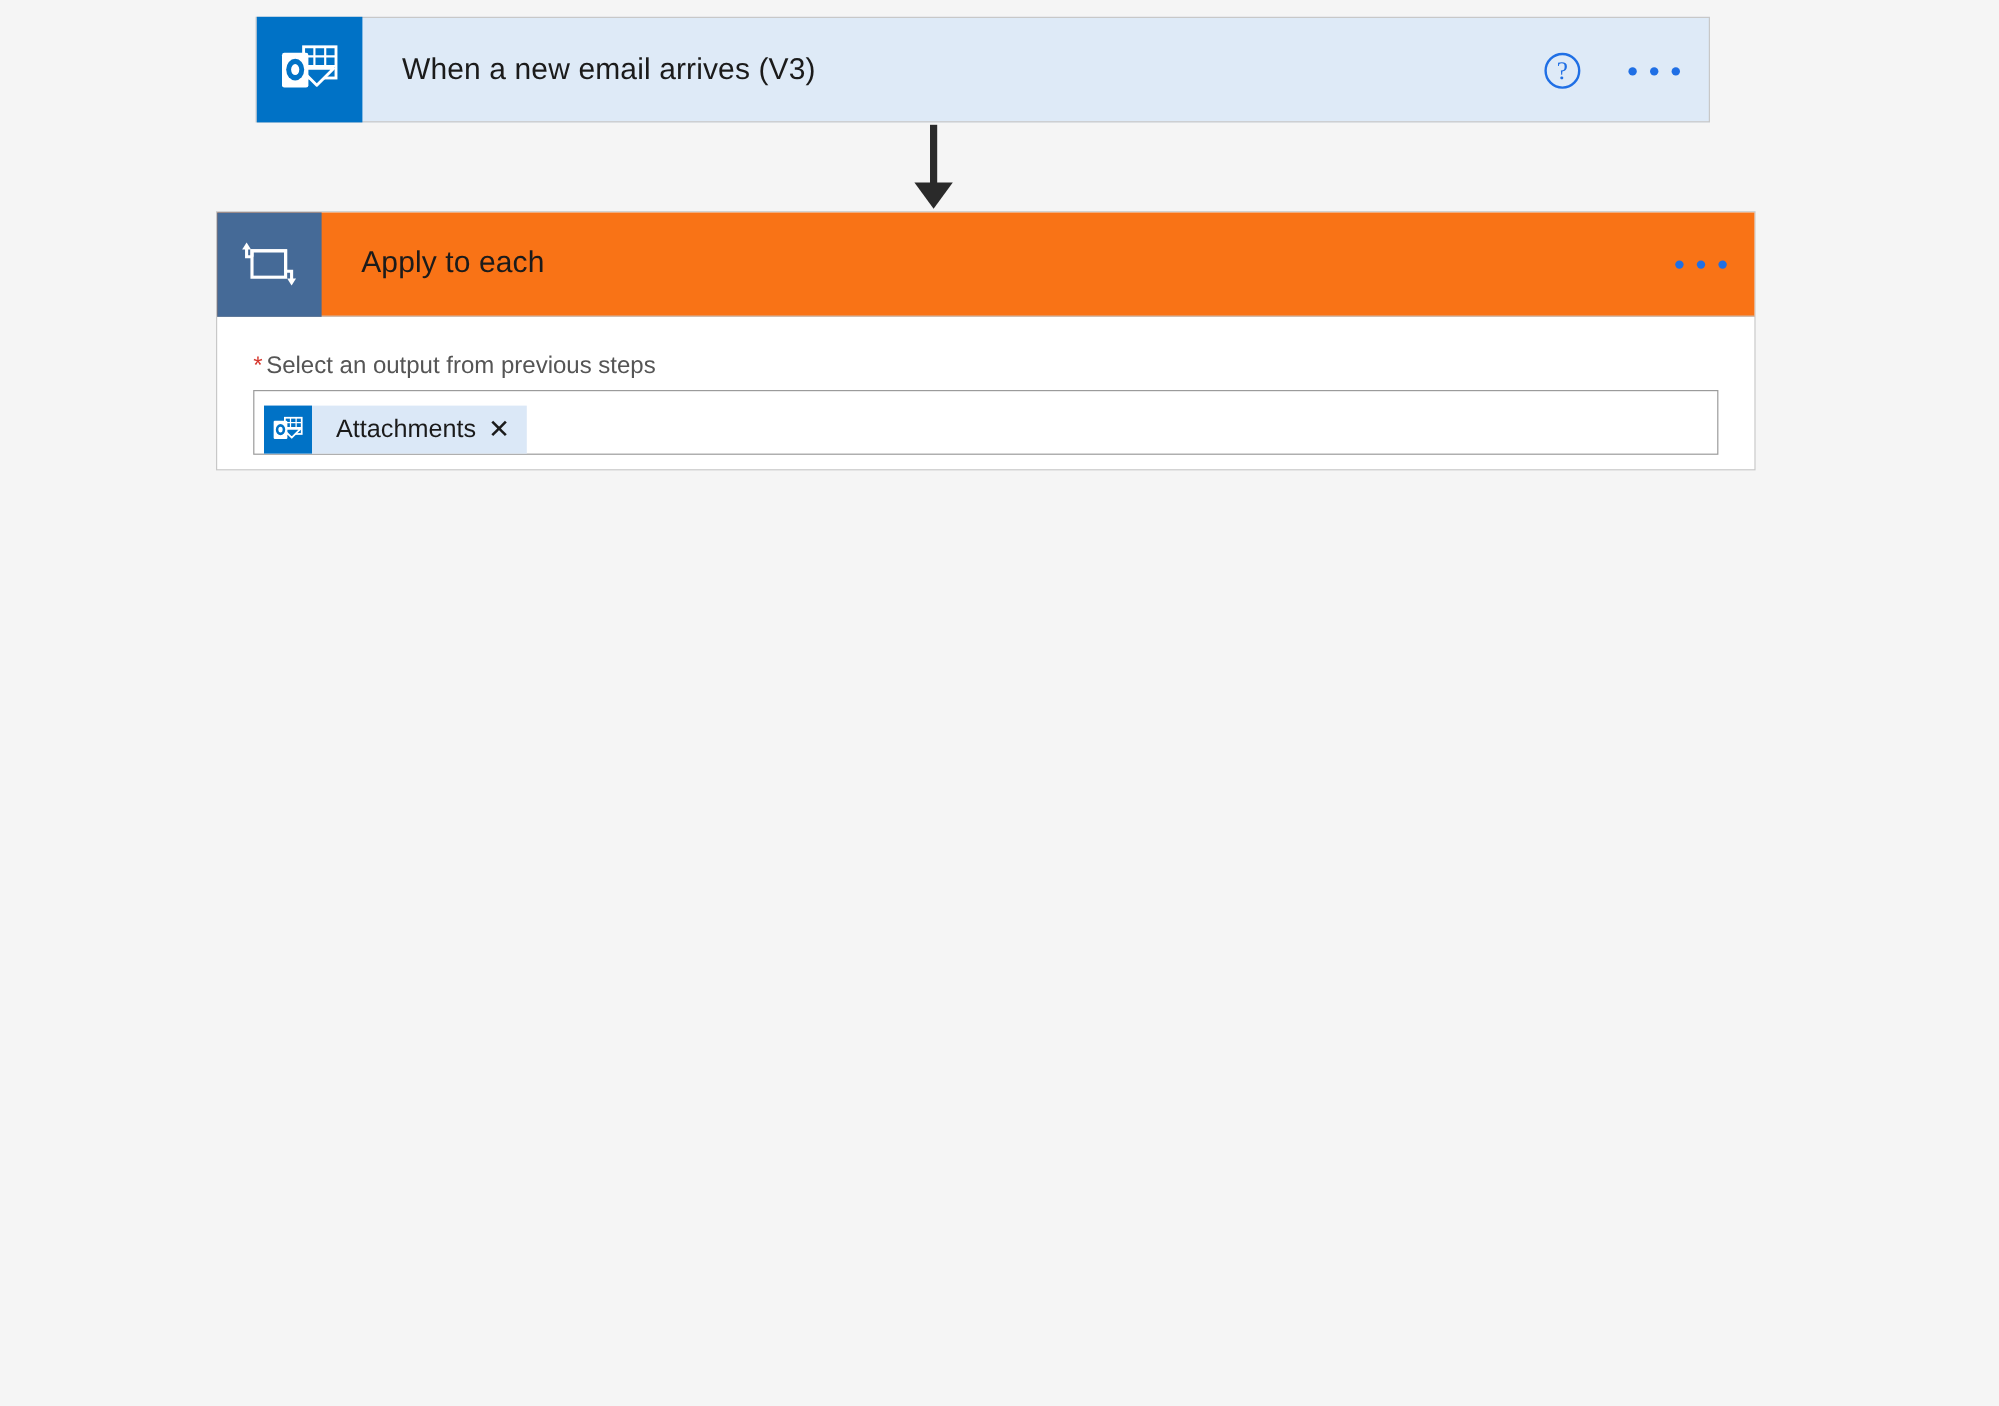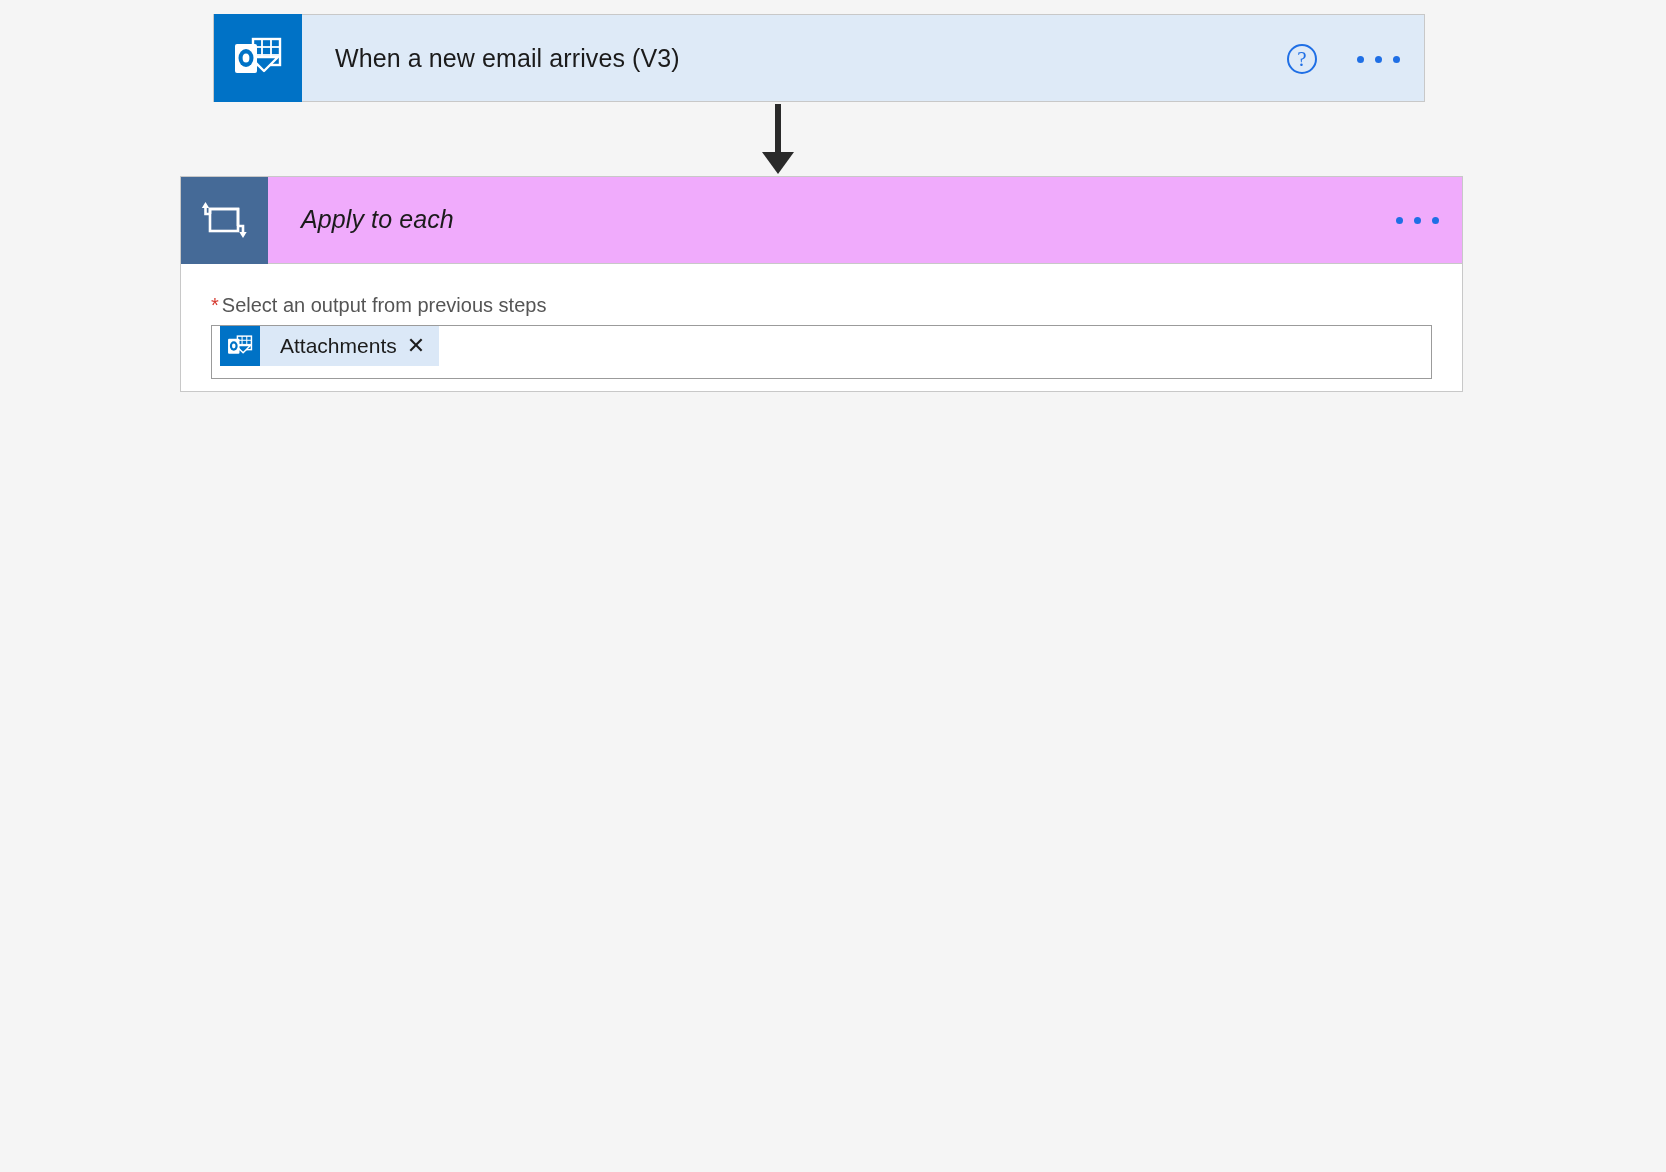--- a/index.html
+++ b/index.html
@@ -66,40 +66,39 @@
   
   .scope {
     position: absolute; left: 180px; top: 176px;
     width: 1283px;
     background: #ffffff;
     border: 1px solid #c8c8c8;
     padding-bottom: 12px;
     overflow: hidden;
   }
   .scope > .card-header {
-    background: #f0abfc;
+    background: #f97316;
     border: none; border-bottom: 1px solid #c8c8c8;
     margin: -1px -1px 0 -1px;
     width: calc(100% + 2px);
-    font-style: italic;
   }
   .scope > .card-header .icon-box { background: #456a97; }
 
   .field-label {
     font-size: 20px; color: #555555;
     padding-left: 30px; padding-top: 30px;
   }
   .req { color: #d6392f; margin-right: 3px; }
 
   .picker {
     margin: 8px 30px 0 30px;
     height: 54px;
     border: 1px solid #9b9b9b;
     background: #fff;
-    display: flex; align-items: flex-start;
+    display: flex; align-items: flex-end;
     padding-left: 8px;
   }
 
   
   .token {
     display: inline-flex; align-items: center;
     height: 40px; background: #dbe8f7;
   }
   .token .tok-icon {
     width: 40px; height: 40px; flex: 0 0 40px;

